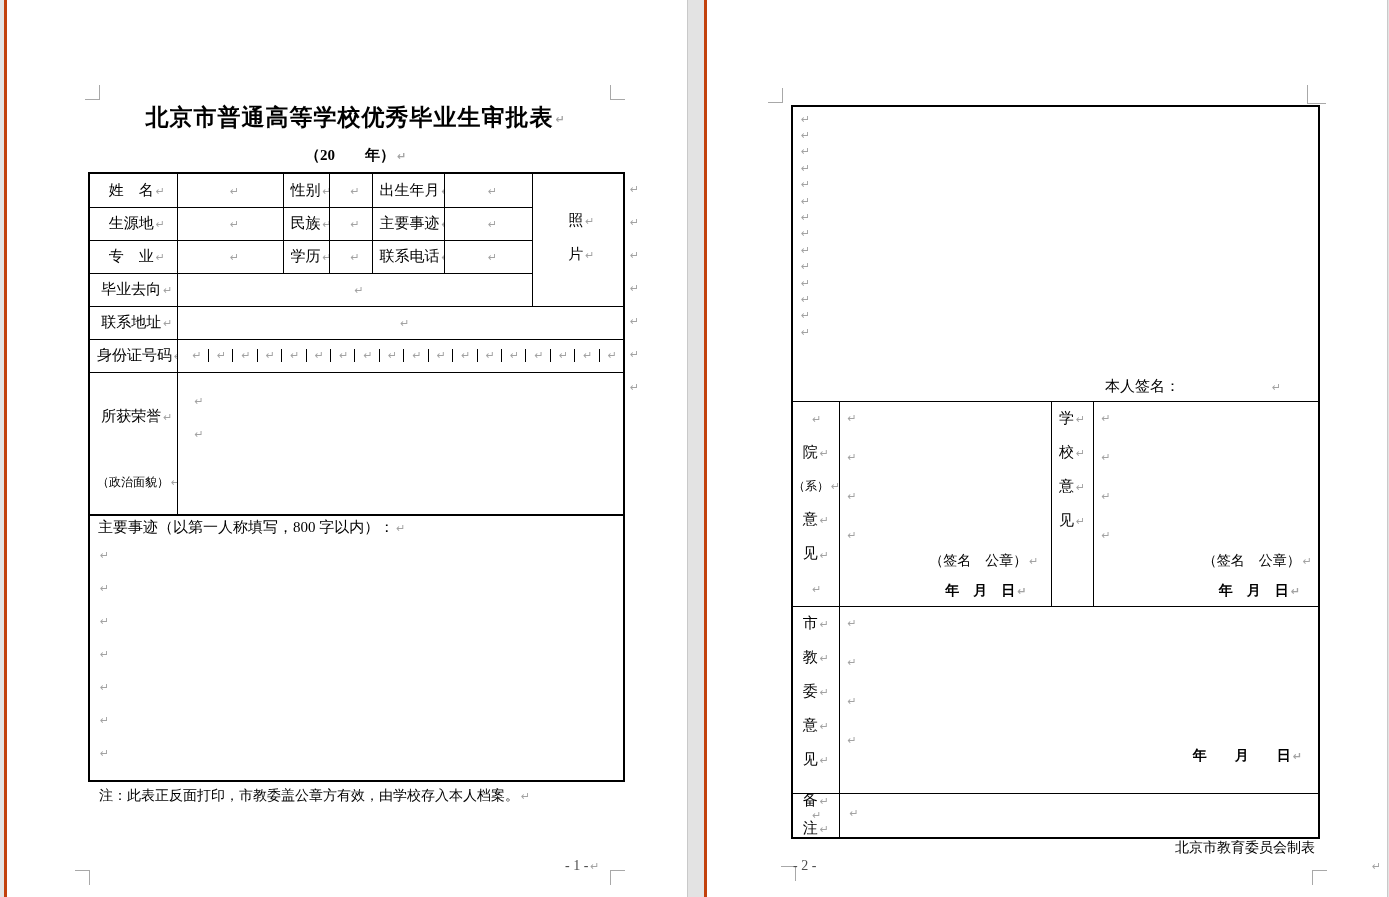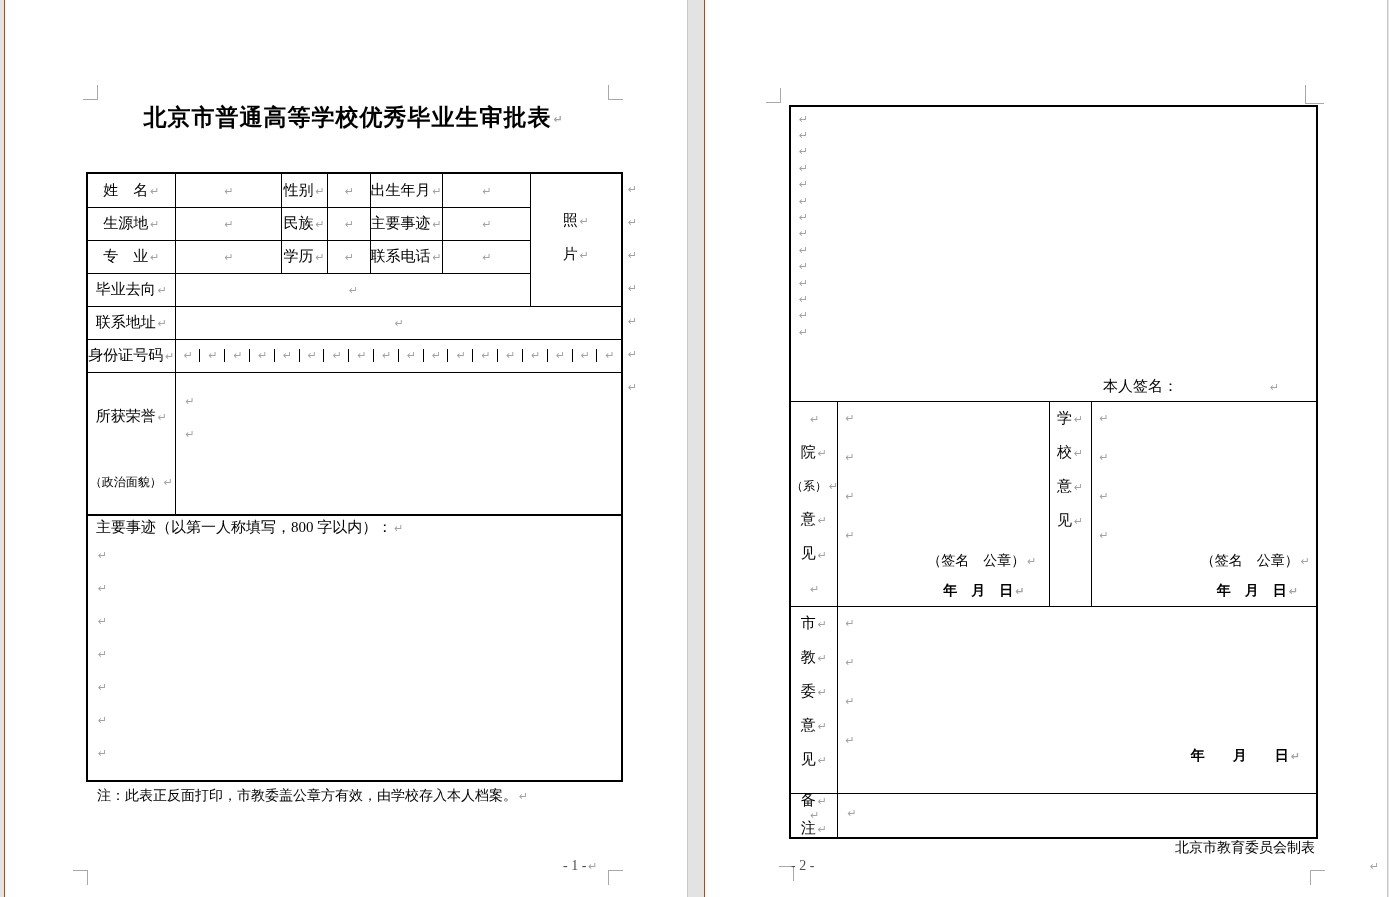--- a/index.html
+++ b/index.html
@@ -5,21 +5,21 @@
   html,body{margin:0;padding:0;}
   body{
     background:#e3e3e3;
     font-family:"Liberation Serif","DejaVu Serif",serif;
     color:#000;
   }
   .stage{position:relative;width:1389px;height:897px;overflow:hidden;}
   .page{
     position:absolute;top:0;height:897px;background:#fff;
     box-sizing:border-box;
-    border-left:1px solid #c2410c;border-right:1px solid #c9c9c9;
+    border-left:3px solid #c2410c;border-right:1px solid #c9c9c9;
   }
   #page1{left:4px;width:684px;}
   #page2{left:704px;width:684px;}
 
   
   .pc{
     font-style:normal;
     color:#a3a3a3;
     font-size:11px;
     font-family:"DejaVu Sans",sans-serif;
@@ -47,21 +47,21 @@
 
   table.f{
     position:absolute;border-collapse:collapse;table-layout:fixed;
     border:2px solid #000;
   }
   table.f td{
     border:1px solid #000;padding:0;font-size:15px;vertical-align:middle;
     overflow:hidden;
   }
   #infoTable{left:81px;top:172px;width:535px;}
-  #infoTable td{text-align:center;}
+  #infoTable td{text-align:center;padding-left:7px;}
   td.lab{white-space:pre;}
   td.honors{font-size:15px;}
   td.honors .sub{font-size:12px;margin-top:14px;white-space:pre;}
   .idwrap{display:flex;height:100%;align-items:stretch;}
   .idc{flex:1;border-left:1px solid #000;display:flex;align-items:center;justify-content:center;}
   .idc:first-child{border-left:none;}
   .photo-cell{vertical-align:bottom;}
   .photo-cell .pline{line-height:33px;}
   .photo-pad{padding-bottom:4px;}
 
@@ -107,20 +107,21 @@
 
 <div class="stage">
 
   <div class="page" id="page1">
     <div class="crop tl" style="left:78px;top:85px;"></div>
     <div class="crop tr" style="left:603px;top:85px;"></div>
     <div class="crop bl" style="left:68px;top:870px;"></div>
     <div class="crop br" style="left:603px;top:870px;"></div>
 
     <div class="title"><span>北京市普通高等学校优秀毕业生审批表</span><i class="pc">↵</i></div>
+    <div class="subtitle"><span>（20　　年）</span><i class="pc">↵</i></div>
 
     <table class="f" id="infoTable">
       <colgroup>
         <col style="width:88px">
           <col style="width:106px">
           <col style="width:46px">
         <col style="width:43px">
           <col style="width:72px">
           <col style="width:88px">
           <col style="width:92px">

